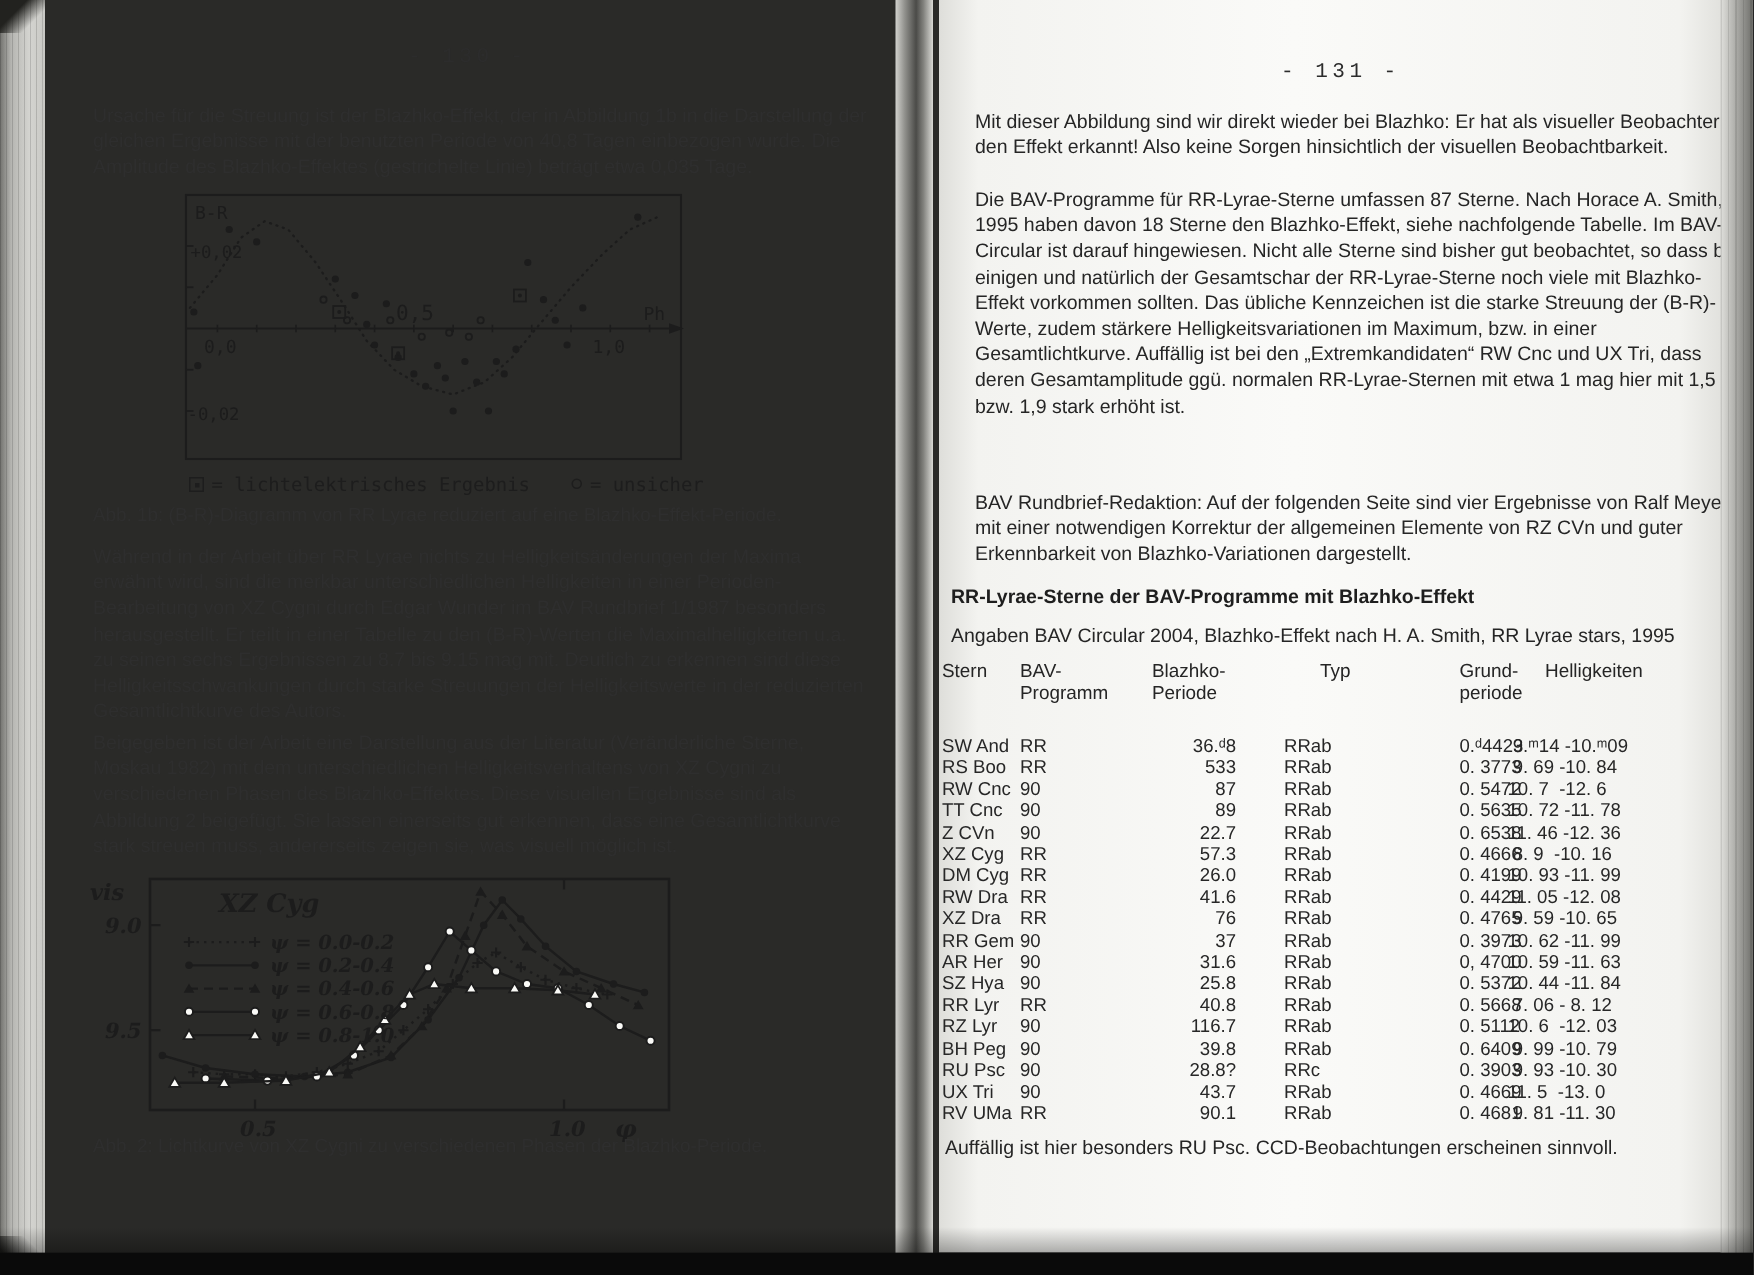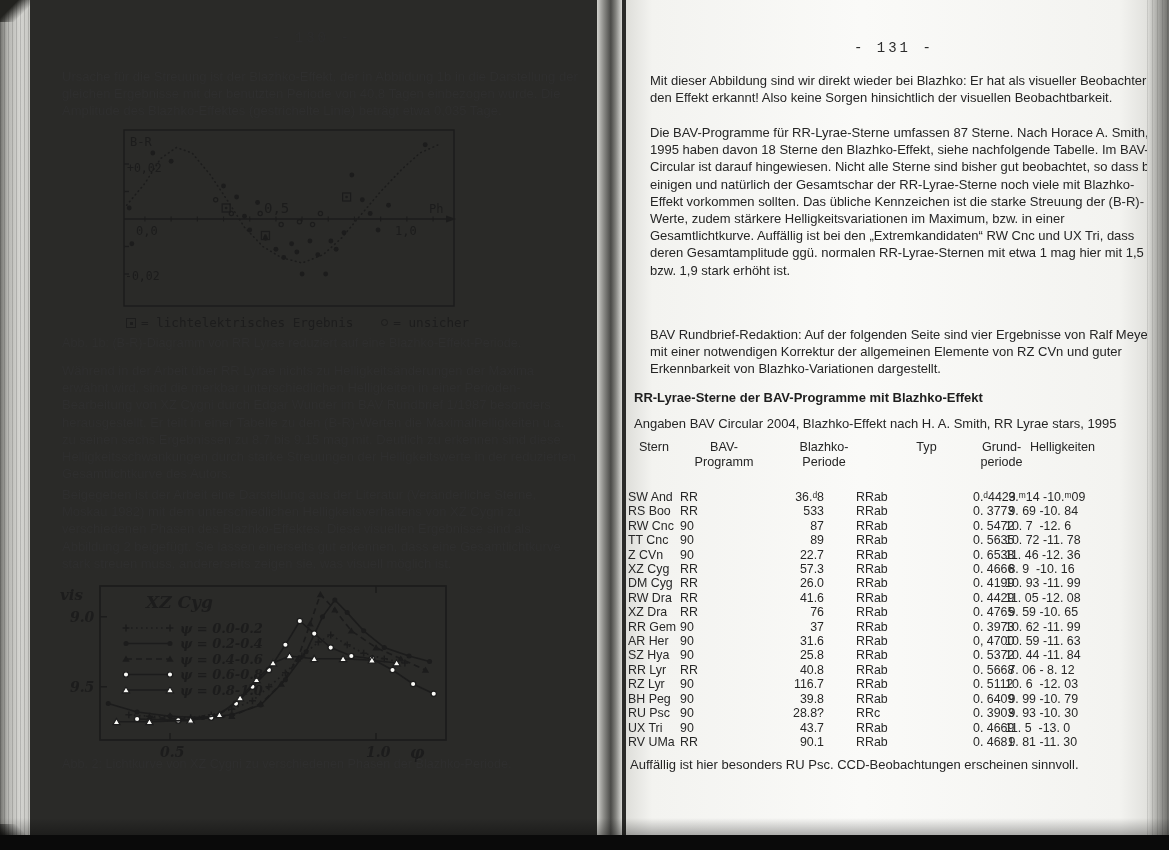--- a/index.html
+++ b/index.html
@@ -47,21 +47,21 @@
     position:relative;vertical-align:-1px;margin-right:5px;}
   .sym-boxdot::after{content:"";position:absolute;left:2.5px;top:2.5px;width:3px;height:3px;background:#1d1d1d;}
   .sym-circ{display:inline-block;width:5px;height:5px;border:1.3px solid #1d1d1d;border-radius:50%;
     vertical-align:1px;margin-left:28px;margin-right:5px;}
   .fig2{position:absolute;left:30px;top:580px;}
 
   
   .thead{position:absolute;left:628px;top:440px;display:grid;
     grid-template-columns:52px 88px 112px 93px 57px auto;
     font-size:12.6px;line-height:15px;color:#252525;}
-  .thead .hc div{white-space:pre;text-align:center;}
+  .thead .hc div{white-space:pre;}
   .tbody{position:absolute;left:628px;top:490px;width:512px;}
   .trow{display:grid;grid-template-columns:52px 88px 56px 96px 85px auto;
     font-size:12.4px;line-height:14.4px;color:#272727;}
   .tc{white-space:pre;}
   .tc-period{text-align:right;}
   .tc-typ{padding-left:32px;}
   .tc-grund{padding-left:53px;}
   svg text{fill:#1c1c1c;}
   .hw{font-family:"DejaVu Serif",serif;font-style:italic;font-weight:bold;}
   .tech{font-family:"DejaVu Sans Mono",monospace;}

